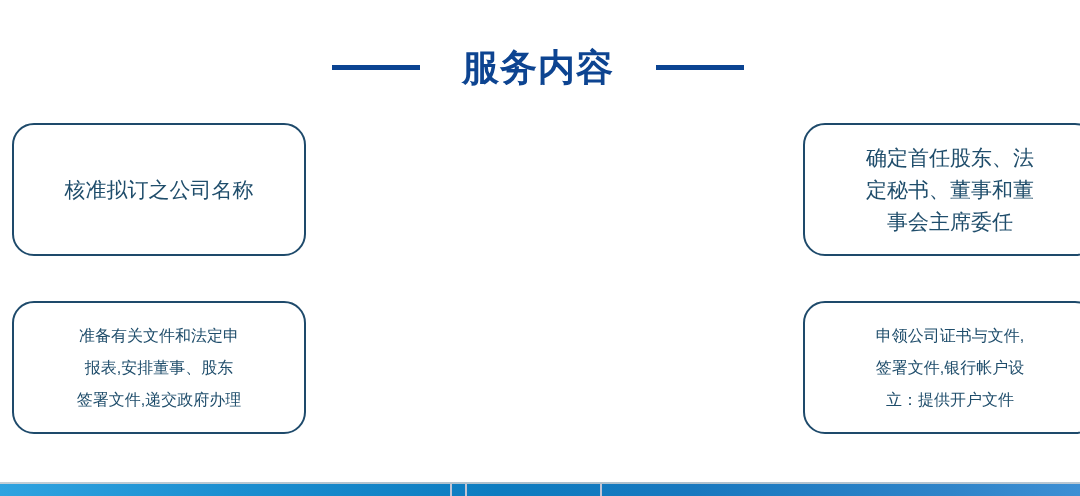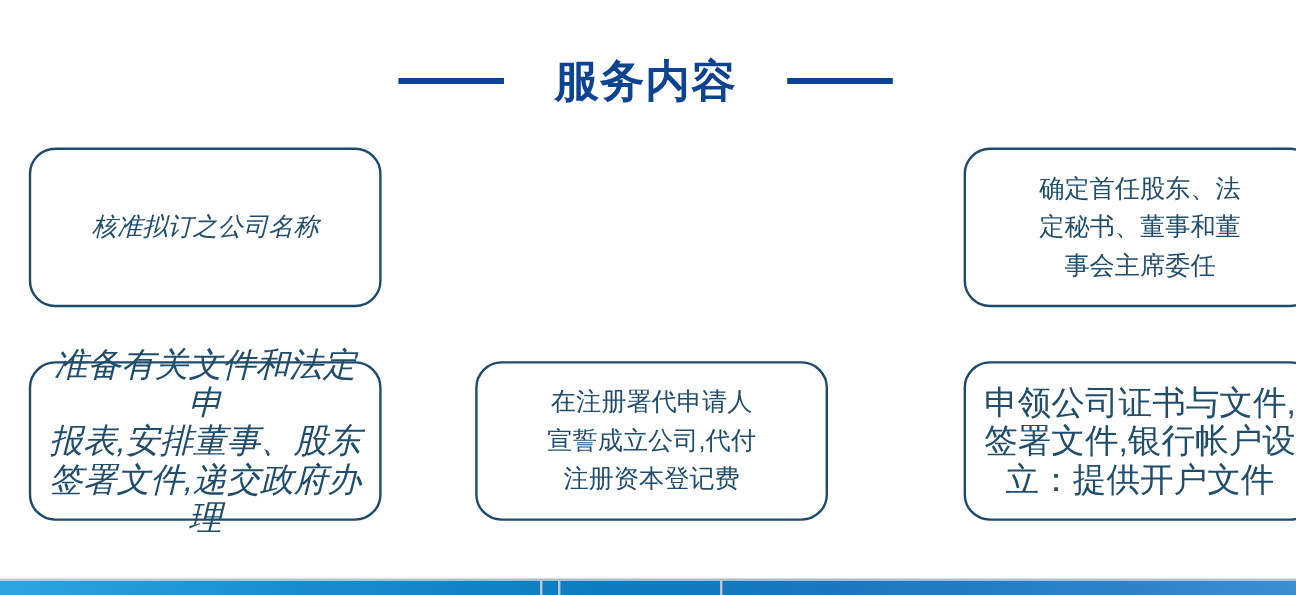--- a/index.html
+++ b/index.html
@@ -68,32 +68,32 @@
     width: 294px;
     height: 133px;
     border: 2px solid #1e4a6b;
     border-radius: 22px;
     background: #ffffff;
     display: flex;
     align-items: center;
     justify-content: center;
     text-align: center;
   }
-  .card.col-1 { left: 12px; font-style: italic; }
+  .card.col-1 { left: 0px; }
   .card.col-2 { left: 384px; }
   .card.col-3 { left: 791px; }
 
   .card-text {
     color: #1f4d6b;
     font-size: 21px;
     line-height: 32px;
     padding: 0 10px;
     white-space: pre-line;
   }
-  .card-text.wide { font-size: 28px; }
+  .card-text.wide { font-size: 16px; }
 
   
   .bottom-bar {
     position: absolute;
     left: 0;
     bottom: 0;
     width: 1080px;
     height: 12px;
     background: linear-gradient(90deg, #2fa3e0 0%, #1b8ed0 22%, #0d7cc0 46%, #1878bf 64%, #2f84c9 88%, #3d8fd4 100%);
   }
@@ -137,25 +137,20 @@
 事会主席委任</div>
     </div>
   </div>
 
   <div class="row row-2">
     <div class="card col-1">
       <div class="card-text wide">准备有关文件和法定申
 报表,安排董事、股东
 签署文件,递交政府办理</div>
     </div>
-    <div class="card col-2">
-      <div class="card-text">在注册署代申请人
-宣誓成立公司,代付
-注册资本登记费</div>
-    </div>
     <div class="card col-3">
       <div class="card-text wide">申领公司证书与文件,
 签署文件,银行帐户设
 立：提供开户文件</div>
     </div>
   </div>
 
 </div>
 
 <div class="bottom-bar-edge"></div>

